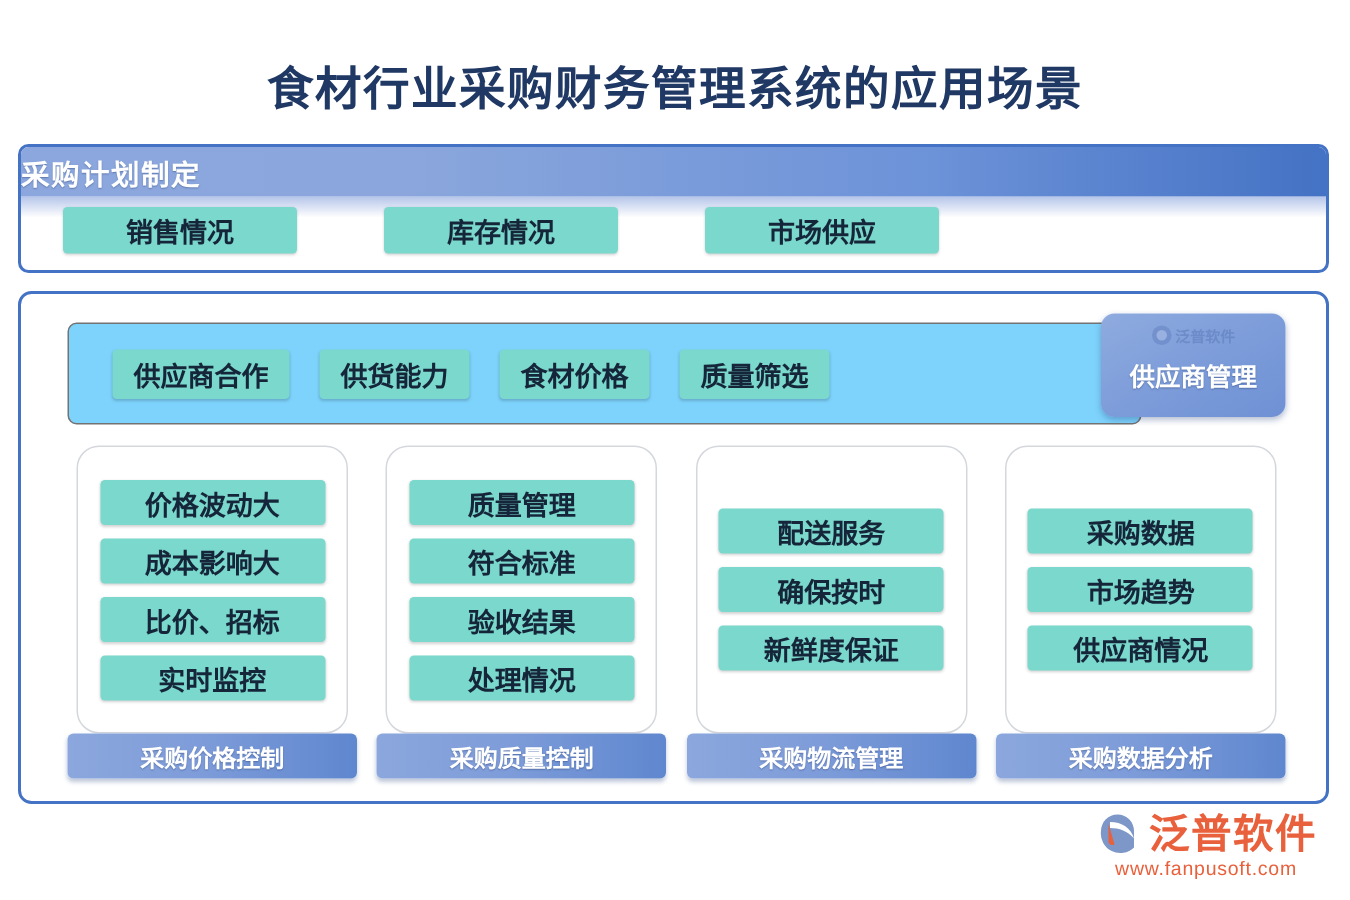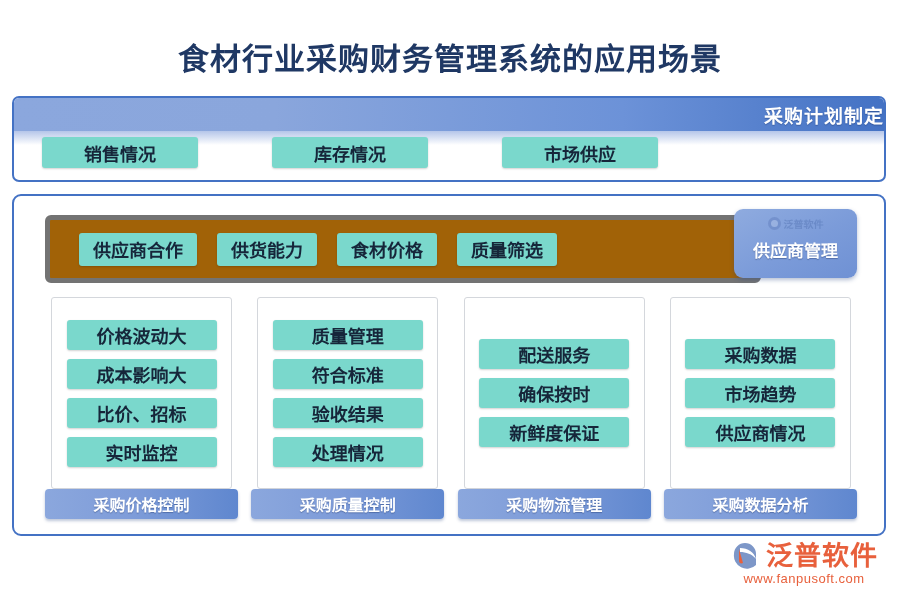--- a/index.html
+++ b/index.html
@@ -60,21 +60,21 @@
   }
   .panel-top-header {
     position: absolute;
     left: 0;
     top: 0;
     width: 100%;
     height: 33px;
     background: linear-gradient(to right, #8ba7dd 0%, #8aa6dc 30%, #6c92d8 70%, #4472c4 100%);
     display: flex;
     align-items: center;
-    justify-content: flex-end;
+    justify-content: flex-start;
   }
   .panel-top-header-label {
     color: #ffffff;
     font-size: 19px;
     font-weight: bold;
     letter-spacing: 1px;
     font-family: "Liberation Serif", "DejaVu Serif", serif;
     text-shadow: 0 1px 1px rgba(20,40,90,0.35);
   }
   .panel-top-glow {
@@ -86,23 +86,23 @@
     background: linear-gradient(to bottom, rgba(120,150,215,0.55), rgba(255,255,255,0));
     pointer-events: none;
   }
   .panel-top-items {
     position: absolute;
     left: 0;
     top: 39px;
     width: 100%;
     height: 32px;
     display: flex;
+    align-items: center;
     padding: 0 28px;
     box-sizing: border-box;
-    gap: 16px;
   }
   .panel-top-items .teal-box {
     width: 156px;
     height: 31px;
     margin-right: 58px;
   }
   .panel-top-items .teal-box:last-child { margin-right: 0; }
 
   
   .panel-main {
@@ -124,24 +124,24 @@
     top: 19px;
     width: 812px;
     height: 68px;
   }
   .supplier-inner {
     position: absolute;
     left: 0;
     top: 0;
     width: 716px;
     height: 68px;
-    border: 5px solid #737373;
+    border: 1px solid #737373;
     border-radius: 6px;
     box-sizing: border-box;
-    background: #a16207;
+    background: #7dd3fc;
     display: flex;
     align-items: center;
     padding-left: 29px;
   }
   .supplier-inner .teal-box {
     height: 33px;
     margin-right: 20px;
     padding: 0 14px;
   }
   .supplier-tag {
@@ -219,21 +219,21 @@
     width: 193px;
     position: relative;
   }
   .column-card {
     position: absolute;
     left: 6px;
     top: 0;
     width: 181px;
     height: 192px;
     border: 1px solid #d4d7dc;
-    border-radius: 3px;
+    border-radius: 15px;
     box-sizing: border-box;
     background: #ffffff;
     display: flex;
     flex-direction: column;
     align-items: center;
     justify-content: center;
     gap: 9px;
   }
   .column-card .teal-box {
     width: 150px;

